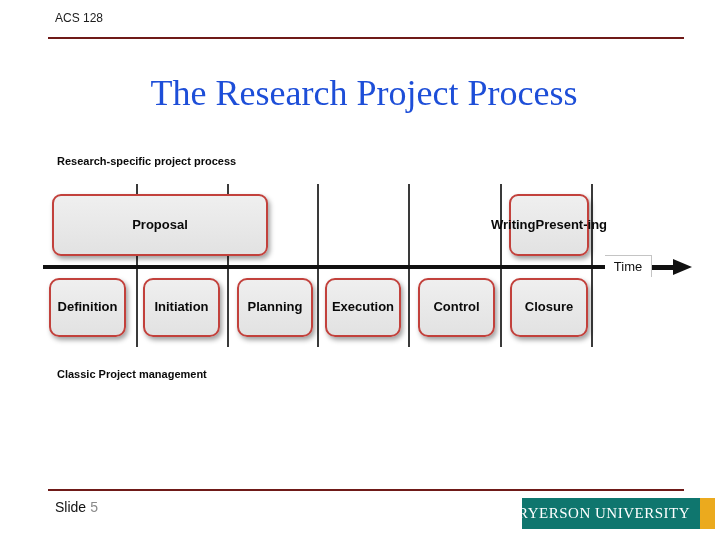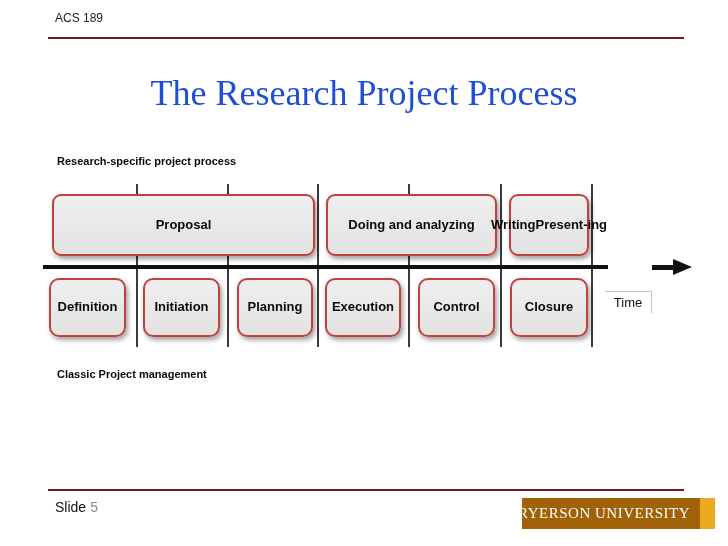--- a/index.html
+++ b/index.html
@@ -76,21 +76,20 @@
     width: 47px; height: 22px;
     background: #ffffff;
     border-top: 1px solid #c4c4c4;
     border-right: 1px solid #c4c4c4;
     z-index: 4;
     display: flex;
     align-items: center;
     justify-content: center;
     font-size: 13px;
     color: #111111;
-    margin-top: 36px;
   }
   .arrow-shaft {
     position: absolute;
     left: 652px; top: 265px;
     width: 23px; height: 5px;
     background: #111111;
     z-index: 2;
   }
   .arrow-head {
     position: absolute;
@@ -115,21 +114,21 @@
     text-align: center;
     font-size: 13px;
     font-weight: bold;
     color: #0a0a0a;
     z-index: 3;
     line-height: 1.15;
   }
   .row-top { top: 194px; height: 62px; }
   .row-bottom { top: 278px; height: 59px; border-radius: 10px; }
 
-  .box-proposal  { left: 52px;  width: 263px; }
+  .box-proposal  { left: 52px;  width: 216px; }
   .box-doing     { left: 326px; width: 171px; }
   .box-writing   { left: 509px; width: 80px; flex-direction: row; }
 
   .box-definition { left: 49px;  width: 77px; }
   .box-initiation { left: 143px; width: 77px; }
   .box-planning   { left: 237px; width: 76px; }
   .box-execution  { left: 325px; width: 76px; }
   .box-control    { left: 418px; width: 77px; }
   .box-closure    { left: 510px; width: 78px; }
 
@@ -139,21 +138,21 @@
     left: 55px; top: 499px;
     font-size: 14px;
     color: #111111;
   }
   .slide-number .num { color: #8a8a8a; padding-left: 4px; }
 
   .logo-blue {
     position: absolute;
     left: 522px; top: 498px;
     width: 178px; height: 31px;
-    background: #a16207;
+    background: #0f766e;
     display: flex;
     align-items: center;
     justify-content: flex-end;
     padding-right: 10px;
     color: #ffffff;
     font-family: "Liberation Serif", serif;
     font-size: 15px;
     letter-spacing: 0.5px;
     white-space: nowrap;
   }
@@ -162,41 +161,40 @@
     left: 700px; top: 498px;
     width: 15px; height: 31px;
     background: #ebaa1e;
   }
 </style>
 </head>
 <body>
 
 <div id="slide">
 
-  <div class="course-code">ACS 189</div>
+  <div class="course-code">ACS 128</div>
   <div class="rule top"></div>
 
   <div class="slide-title">The Research Project Process</div>
 
   <div class="diagram-label research">Research-specific project process</div>
 
   <div class="vline" style="left:136px"></div>
   <div class="vline" style="left:227px"></div>
   <div class="vline" style="left:317px"></div>
   <div class="vline" style="left:408px"></div>
   <div class="vline" style="left:500px"></div>
   <div class="vline" style="left:591px"></div>
 
   <div class="time-axis"></div>
   <div class="time-label">Time</div>
   <div class="arrow-shaft"></div>
   <div class="arrow-head"></div>
 
   <div class="phase-box row-top box-proposal">Proposal</div>
-  <div class="phase-box row-top box-doing">Doing and analyzing</div>
   <div class="phase-box row-top box-writing">
     <div>Writing</div>
     <div>Present-</div>
     <div>ing</div>
   </div>
 
   <div class="phase-box row-bottom box-definition">Definition</div>
   <div class="phase-box row-bottom box-initiation">Initiation</div>
   <div class="phase-box row-bottom box-planning">Planning</div>
   <div class="phase-box row-bottom box-execution">Execution</div>

